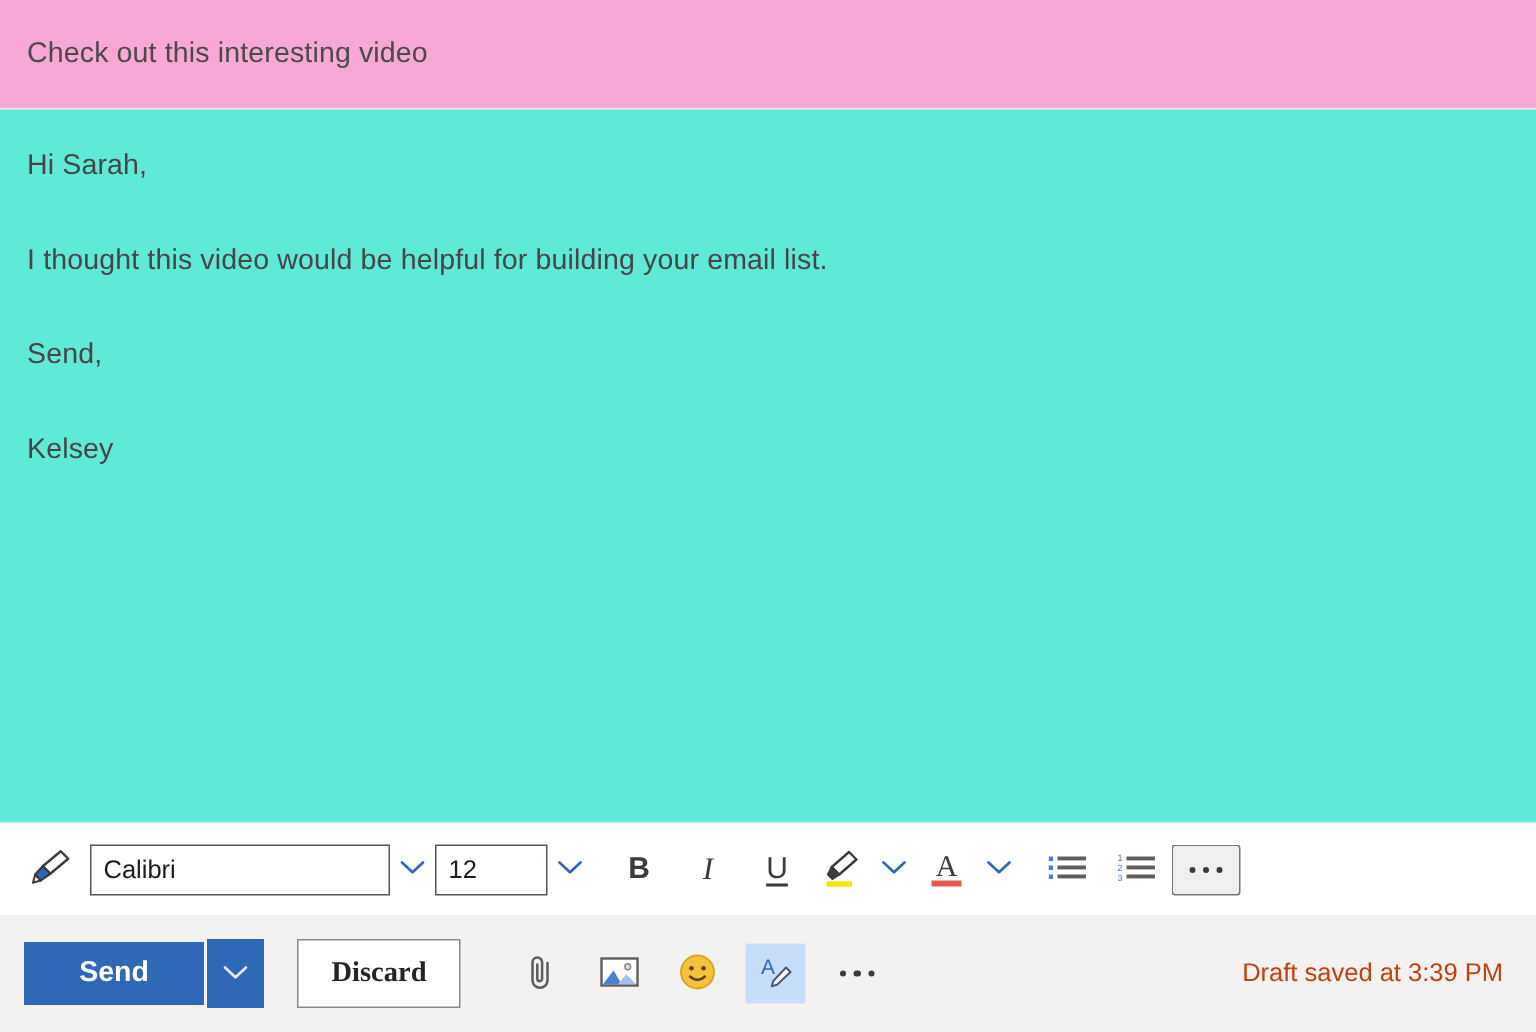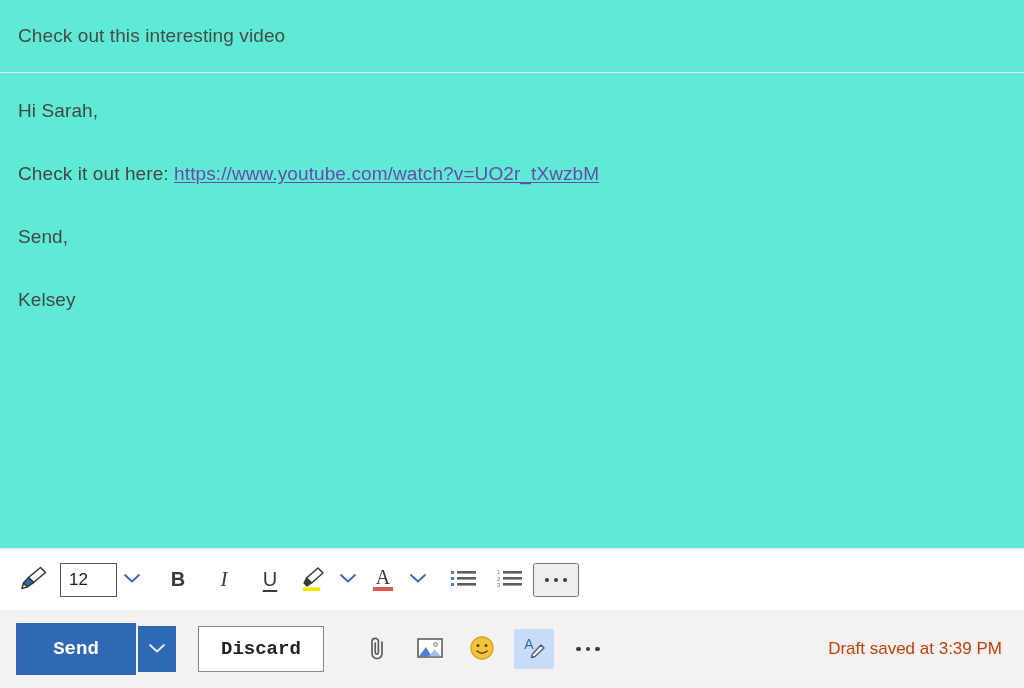--- a/index.html
+++ b/index.html
@@ -23,21 +23,21 @@
 
   
   .subject-row {
     height: 73px;
     flex: 0 0 73px;
     display: flex;
     align-items: center;
     padding: 16px 18px;
     border-bottom: 1px solid #ededed;
     box-sizing: border-box;
-    background: #5eead4;
+    background: #f9a8d4;
   }
   .subject-text {
     font-size: 19px;
     color: #4a4a4a;
     letter-spacing: 0.1px;
     white-space: nowrap;
   }
 
   
   .body-area {
@@ -96,21 +96,21 @@
     border: 1.4px solid #545454;
     background: #ffffff;
     font-family: "Liberation Sans", sans-serif;
     font-size: 17px;
     color: #1b1b1b;
     padding: 0 8px;
     box-sizing: border-box;
     outline: none;
   }
   .font-name-input { width: 200px; }
-  .font-size-input { width: 57px; }
+  .font-size-input { width: 75px; }
   .chev-btn {
     width: 30px;
     height: 34px;
     display: flex;
     align-items: center;
     justify-content: center;
     background: transparent;
     border: none;
     cursor: pointer;
     padding: 0;
@@ -151,26 +151,26 @@
     flex: 0 0 78px;
     height: 78px;
     display: flex;
     align-items: center;
     padding: 0 16px;
     box-sizing: border-box;
     background: #f3f2f1;
   }
   .send-group { display: flex; align-items: center; flex: 0 0 auto; }
   .send-btn {
-    height: 52px;
+    height: 42px;
     min-width: 120px;
     background: #2f68b4;
     color: #ffffff;
     border: none;
-    font-family: Liberation Mono, monospace;
+    font-family: Liberation Sans, sans-serif;
     font-size: 19px;
     font-weight: bold;
     cursor: pointer;
     padding: 0 22px;
   }
   .send-caret {
     width: 40px;
     height: 46px;
     background: #2f68b4;
     border: none;
@@ -180,21 +180,21 @@
     align-items: center;
     justify-content: center;
     padding: 0;
   }
   .discard-btn {
     height: 46px;
     margin-left: 22px;
     background: #ffffff;
     border: 1.4px solid #8a8886;
     color: #252423;
-    font-family: Liberation Mono, monospace;
+    font-family: Liberation Serif, serif;
     font-size: 19px;
     font-weight: bold;
     cursor: pointer;
     padding: 0 22px;
     flex: 0 0 auto;
   }
   .tool-group {
     display: flex;
     align-items: center;
     margin-left: 34px;
@@ -235,37 +235,47 @@
 <body>
 
 <div class="compose">
 
   <div class="subject-row">
     <div class="subject-text">Check out this interesting video</div>
   </div>
 
   <div class="body-area">
     <p class="body-line">Hi Sarah,</p>
-    <p class="body-line"><span>Check it out here: </span><a class="body-link" href="#">https://www.youtube.com/watch?v=UO2r_tXwzbM</a></p>
+    <p class="body-line">I thought this video would be helpful for building your email list.</p>
     <p class="body-line">Send,</p>
     <p class="body-line">Kelsey</p>
   </div>
 
   <div class="format-bar">
 
     <button class="fmt-btn painter-btn">
       <span>
         <svg width="28" height="26" viewBox="0 0 28 26">
           <path d="M20.5 2.5 L25.5 7.5 L13.5 17.5 L8.5 12.5 Z" fill="#ffffff" stroke="#3b3b3b" stroke-width="1.6" stroke-linejoin="round"></path>
           <path d="M8.5 12.5 L13.5 17.5 L7 22 L3.5 18 Z" fill="#2f68b4" stroke="#3b3b3b" stroke-width="1.6" stroke-linejoin="round"></path>
           <path d="M3.5 18 L7 22 L2 23.5 Z" fill="#ffffff" stroke="#3b3b3b" stroke-width="1.4" stroke-linejoin="round"></path>
         </svg>
       </span>
     </button>
 
+    <div class="combo">
+      <input class="combo-input font-name-input" type="text" readonly="" value="Calibri" style="">
+      <button class="chev-btn">
+        <span>
+          <svg width="18" height="12" viewBox="0 0 18 12">
+              <path d="M2 3 L9 9.5 L16 3" fill="none" stroke="#2f68b4" stroke-width="1.8" stroke-linecap="round" stroke-linejoin="round"></path>
+            </svg>
+        </span>
+      </button>
+    </div>
 
     <div class="combo">
       <input class="combo-input font-size-input" type="text" readonly="" value="12" style="">
       <button class="chev-btn">
         <span>
           <svg width="18" height="12" viewBox="0 0 18 12">
               <path d="M2 3 L9 9.5 L16 3" fill="none" stroke="#2f68b4" stroke-width="1.8" stroke-linecap="round" stroke-linejoin="round"></path>
             </svg>
         </span>
       </button>

